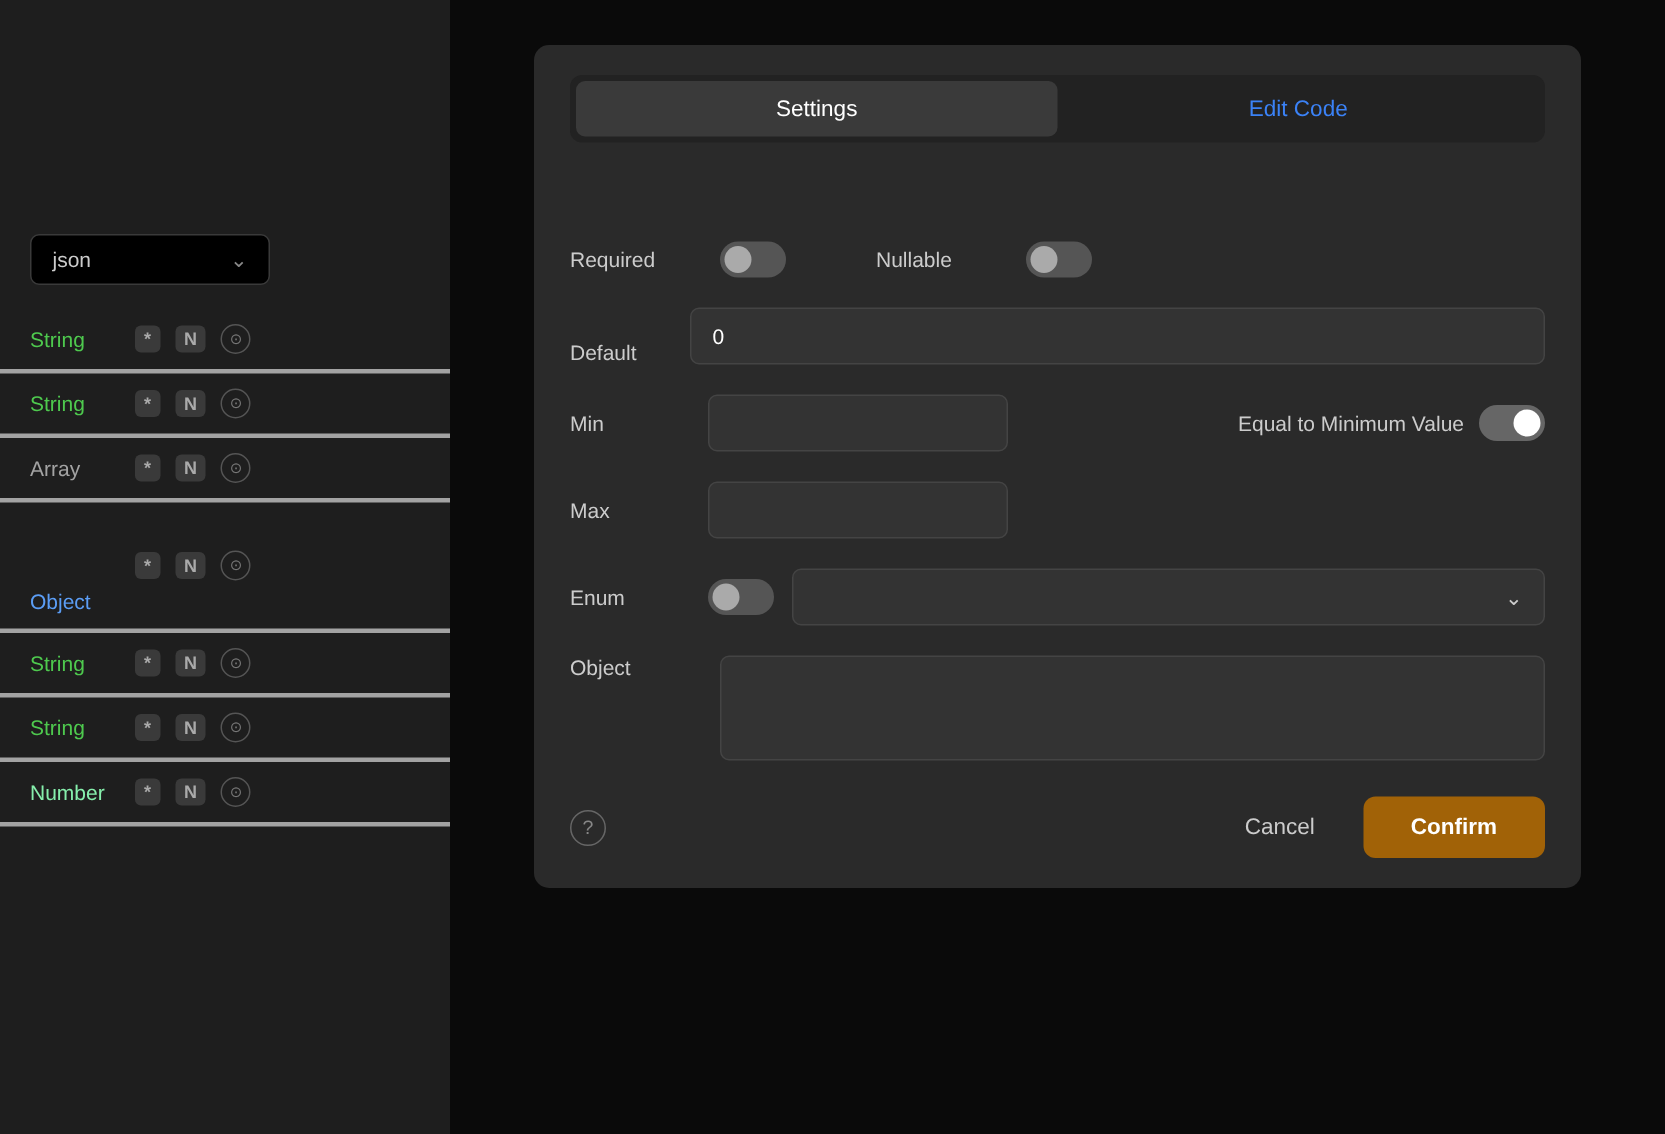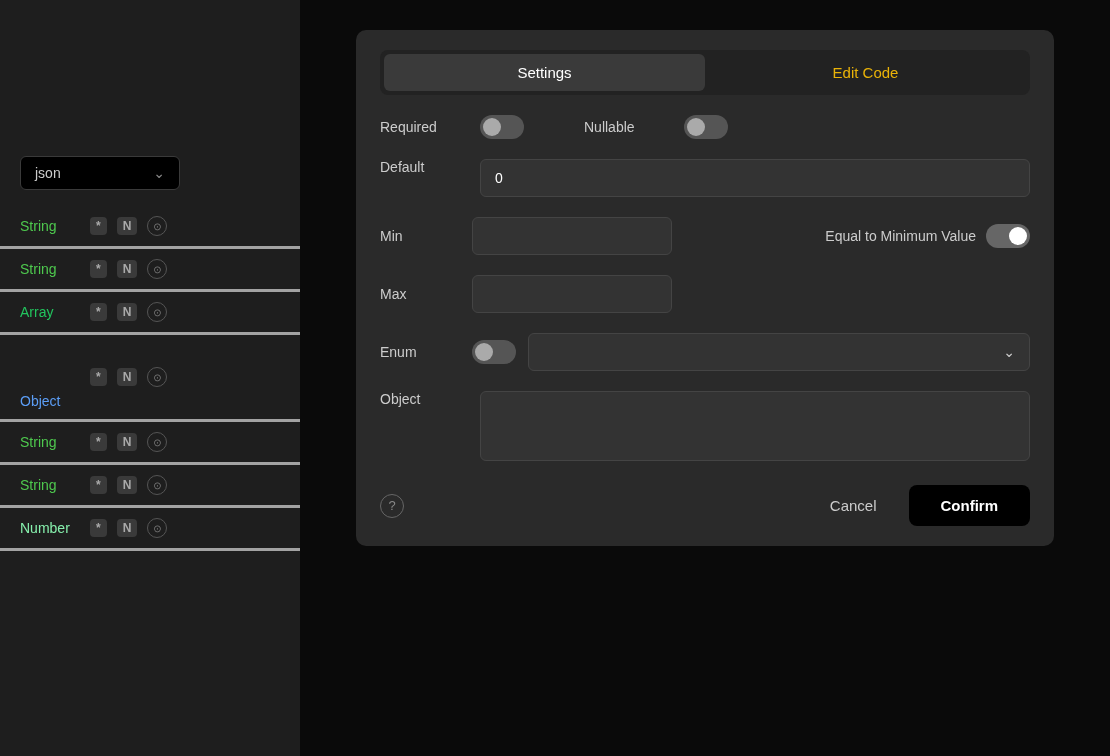--- a/index.html
+++ b/index.html
@@ -55,21 +55,21 @@
       border-bottom: 3px solid #a3a3a3;
     }
 
     .type-label {
       font-size: 14px;
       font-weight: 500;
       min-width: 60px;
     }
 
     .type-string { color: #4ec94e; }
-    .type-array { color: #22c55e; }
+    .type-array { color: #a3a3a3; }
     .type-object { color: #5b9df5; margin-top: 48px; }
     .type-number { color: #86efac; }
 
     .badge {
       background: #3a3a3a;
       color: #aaa;
       border-radius: 4px;
       padding: 2px 6px;
       font-size: 12px;
       font-weight: 600;
@@ -117,33 +117,34 @@
     }
 
     .tab {
       flex: 1;
       text-align: center;
       padding: 10px;
       border-radius: 6px;
       cursor: pointer;
       font-size: 15px;
       font-weight: 500;
-      color: #eab308;
+      color: #3b82f6;
     }
 
     .tab.active {
       background: #3a3a3a;
       color: #fff;
     }
 
     
     .form-row {
       display: flex;
       align-items: center;
       gap: 20px;
+      margin-top: 46px;
     }
 
     .form-label {
       color: #ccc;
       font-size: 14px;
       min-width: 80px;
     }
 
     
     .toggle {
@@ -187,22 +188,21 @@
       color: #fff;
       padding: 10px 14px;
       font-size: 14px;
       outline: none;
       width: 100%;
     }
 
     
     .default-row {
       display: flex;
-      align-items: flex-start;
-      gap: 20px;
+      align-items: flex-end;
     }
 
     .default-input-wrap {
       flex: 1;
     }
 
     
     .minmax-row {
       display: flex;
       align-items: center;
@@ -293,21 +293,21 @@
       background: transparent;
       border: none;
       color: #ccc;
       font-size: 15px;
       padding: 10px 20px;
       cursor: pointer;
       border-radius: 6px;
     }
 
     .confirm-btn {
-      background: #000000;
+      background: #a16207;
       border: none;
       color: #fff;
       font-size: 15px;
       font-weight: 600;
       padding: 12px 32px;
       cursor: pointer;
       border-radius: 8px;
     }
   </style>
 </head>

